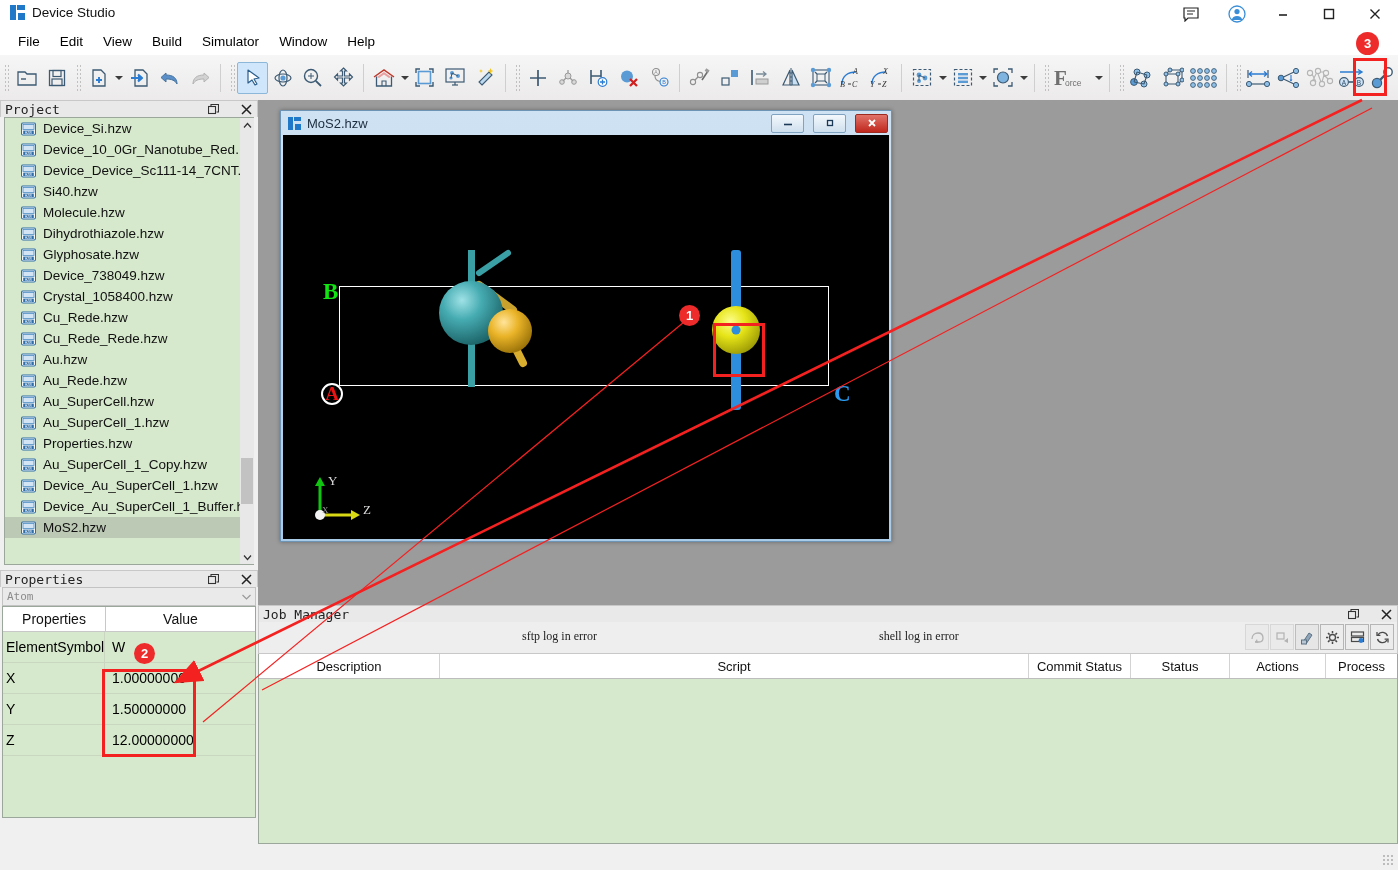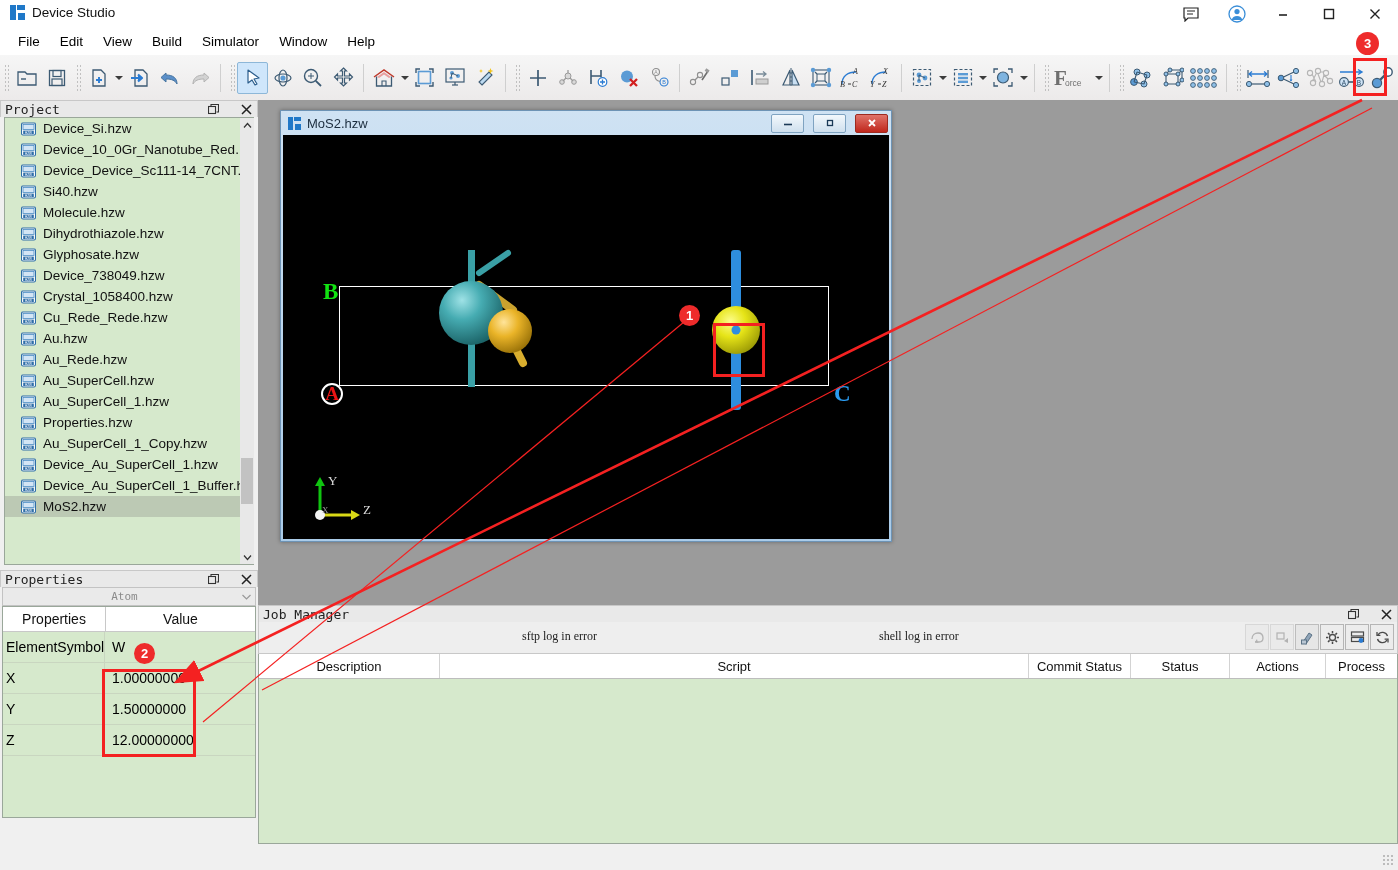--- a/index.html
+++ b/index.html
@@ -59,21 +59,21 @@
   .hzw-ico{width:15px;height:14px;position:relative;flex:0 0 auto;}
   
   #proj-scroll{position:absolute;right:1px;top:1px;width:14px;height:446px;background:#e8e8e8;}
   .sb-arrow{width:14px;height:14px;background:#e8e8e8;display:flex;align-items:center;justify-content:center;cursor:default;}
   #proj-thumb{position:absolute;right:1px;top:355px;width:12px;height:46px;background:#c2c2c2;}
   
   #props{left:0;top:570px;width:258px;height:280px;}
   #prop-combo{position:absolute;left:2px;top:17px;width:254px;height:19px;background:#eaeaea;border:1px solid #c3c3c3;
      box-sizing:border-box;display:flex;align-items:center;padding:0 4px;
      font-family:"DejaVu Sans Mono", monospace;font-size:11px;color:#8b8b8b;}
-  #prop-combo .cv{flex:1;text-align:center;}
+  #prop-combo .cv{flex:1;}
   #prop-table{position:absolute;left:2px;top:36px;width:254px;height:212px;border:1px solid #9aa79a;
       box-sizing:border-box;background:#d6e9cc;}
   .pt-head{display:flex;height:24px;background:#ffffff;border-bottom:1px solid #c8c8c8;}
   .pt-head div{display:flex;align-items:center;justify-content:center;font-size:14px;color:#111;}
   .pt-row{display:flex;height:30px;border-bottom:1px solid #c9d6c0;}
   .pt-row .k{width:102px;display:flex;align-items:center;padding-left:3px;font-size:14px;box-sizing:border-box;border-right:1px solid #c9d6c0;}
   .pt-row .v{flex:1;display:flex;align-items:center;padding-left:7px;font-size:14px;box-sizing:border-box;}
   #hl-xyz{position:absolute;left:102px;top:669px;width:94px;height:88px;border:3px solid #f42121;box-sizing:border-box;z-index:40;pointer-events:none;}
   
   #mdi{position:absolute;left:258px;top:100px;width:1140px;height:505px;background:#9b9b9b;}
@@ -583,20 +583,29 @@
         <span class="file-name">Device_738049.hzw</span>
       </div>
       <div class="file-row">
         <span class="hzw-ico"><svg width="15" height="14" viewBox="0 0 15 14">
             <rect x="0.5" y="1" width="14" height="12" rx="1.5" fill="#fff" stroke="#2f6ea8" stroke-width="1.1"></rect>
             <rect x="2" y="2.5" width="11" height="5" fill="#d3e5f5" stroke="#4a8cc4" stroke-width=".8"></rect>
             <rect x="2.2" y="8.6" width="10.6" height="3.4" fill="#2f6ea8"></rect>
             <text x="7.5" y="11.5" font-size="3.1" text-anchor="middle" fill="#fff" font-family="Liberation Sans">HZW</text>
           </svg></span>
         <span class="file-name">Crystal_1058400.hzw</span>
+      </div>
+      <div class="file-row">
+        <span class="hzw-ico"><svg width="15" height="14" viewBox="0 0 15 14">
+            <rect x="0.5" y="1" width="14" height="12" rx="1.5" fill="#fff" stroke="#2f6ea8" stroke-width="1.1"></rect>
+            <rect x="2" y="2.5" width="11" height="5" fill="#d3e5f5" stroke="#4a8cc4" stroke-width=".8"></rect>
+            <rect x="2.2" y="8.6" width="10.6" height="3.4" fill="#2f6ea8"></rect>
+            <text x="7.5" y="11.5" font-size="3.1" text-anchor="middle" fill="#fff" font-family="Liberation Sans">HZW</text>
+          </svg></span>
+        <span class="file-name">Cu_Rede.hzw</span>
       </div>
       <div class="file-row">
         <span class="hzw-ico"><svg width="15" height="14" viewBox="0 0 15 14">
             <rect x="0.5" y="1" width="14" height="12" rx="1.5" fill="#fff" stroke="#2f6ea8" stroke-width="1.1"></rect>
             <rect x="2" y="2.5" width="11" height="5" fill="#d3e5f5" stroke="#4a8cc4" stroke-width=".8"></rect>
             <rect x="2.2" y="8.6" width="10.6" height="3.4" fill="#2f6ea8"></rect>
             <text x="7.5" y="11.5" font-size="3.1" text-anchor="middle" fill="#fff" font-family="Liberation Sans">HZW</text>
           </svg></span>
         <span class="file-name">Cu_Rede_Rede.hzw</span>
       </div>

